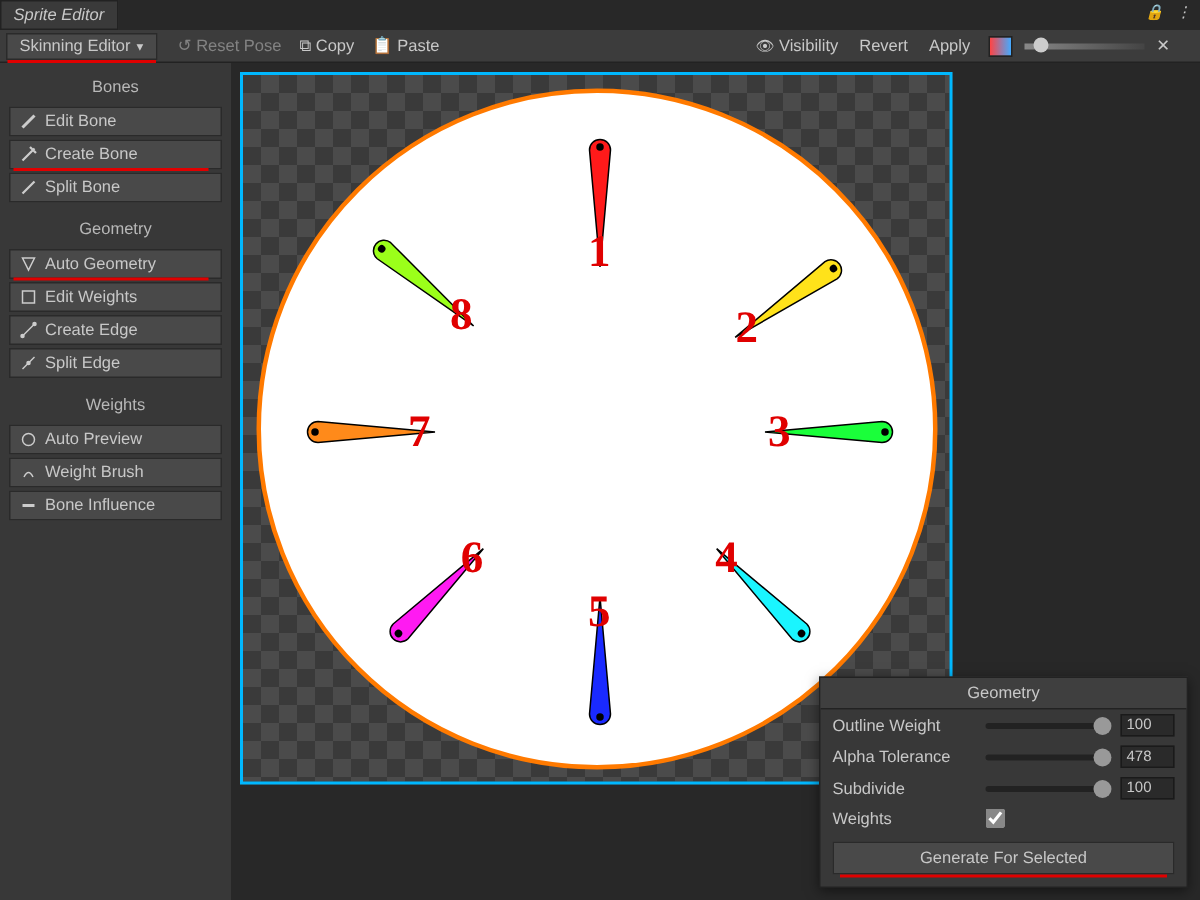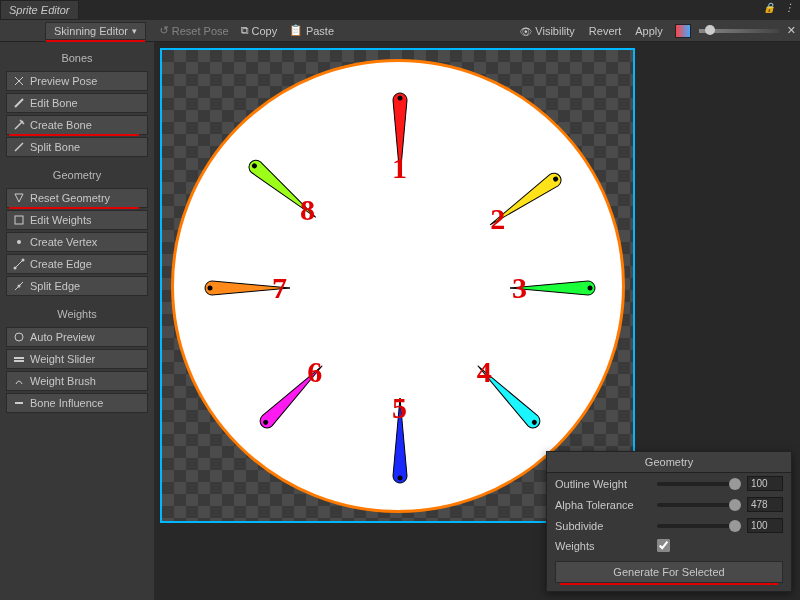--- a/index.html
+++ b/index.html
@@ -3,21 +3,21 @@
 <meta charset="utf-8">
 <style>
   * { box-sizing: border-box; margin: 0; padding: 0; font-family: Arial, sans-serif; }
   body { background: #383838; color: #c8c8c8; width: 800px; height: 600px; overflow: hidden; position: relative; font-size: 12px; }
   
   .window-tab { background: #3a3a3a; border: 1px solid #222; padding: 3px 8px; display: inline-block; font-size: 11px; }
   .top-tab-row { background: #282828; height: 20px; display: flex; align-items: center; }
   
   .toolbar { background: #3c3c3c; height: 22px; display: flex; align-items: center; border-bottom: 1px solid #222; position: relative; padding: 0 4px; }
   .toolbar .left-group { display: flex; gap: 0; align-items: center; }
-  .toolbar .right-group { position: absolute; right: 4px; display: flex; align-items: center; gap: 2px; }
+  .toolbar .right-group { position: absolute; right: 20px; display: flex; align-items: center; gap: 2px; }
   .dropdown-btn { background: #494949; padding: 2px 8px; font-size: 11px; display: flex; align-items: center; gap: 4px; cursor: pointer; border: 1px solid #2a2a2a; }
   .dropdown-btn::after { content: "▾"; font-size: 9px; }
   .red-underline { position: absolute; height: 2px; background: #e00000; }
   
   .tbtn { background: #494949; padding: 2px 6px; font-size: 11px; border: 1px solid #2a2a2a; display: flex; align-items: center; gap: 3px; cursor: pointer; }
   .tbtn.noborder { background: transparent; border: none; }
   
   .main { display: flex; height: 594px; border-radius: 27px; }
   
   .sidebar { width: 154px; background: #383838; padding: 6px; overflow-y: auto; }
@@ -69,21 +69,21 @@
   <div class="window-tab">Sprite Editor</div>
 
   <div style="position:absolute; right:6px; top:2px; display:flex; gap:8px;">
     <span style="font-size:10px;">🔒</span>
     <span style="font-size:10px;">⋮</span>
   </div>
 </div>
 
 <div class="toolbar">
   <div class="left-group">
-    <div class="dropdown-btn" style="position:relative;margin-left:41px;">
+    <div class="dropdown-btn" style="position:relative;">
       <span>Skinning Editor</span>
       <div class="red-underline" style="left:0; right:0; bottom:-3px;"></div>
     </div>
     <div class="tbtn noborder" style="margin-left:8px; opacity:0.5;">
       <span>↺</span>
       <span>Reset Pose</span>
     </div>
     <div class="tbtn noborder">
       <span>⧉</span>
       <span>Copy</span>
@@ -108,26 +108,20 @@
   </div>
 </div>
 
 <div class="main">
   <div class="sidebar">
 
     <div class="panel">
       <div class="panel-title">Bones</div>
       <div class="tool-btn">
         <svg class="ico" viewBox="0 0 12 12">
-            <path d="M2 2 L10 10 M2 10 L10 2" stroke="#ccc" stroke-width="1"></path>
-          </svg>
-        <span>Preview Pose</span>
-      </div>
-      <div class="tool-btn">
-        <svg class="ico" viewBox="0 0 12 12">
             <path d="M2 10 L10 2" stroke="#ccc" stroke-width="2"></path>
           </svg>
         <span>Edit Bone</span>
       </div>
       <div class="tool-btn underlined-red">
         <svg class="ico" viewBox="0 0 12 12">
             <path d="M2 10 L10 2 M7 1 L11 5" stroke="#ccc" stroke-width="1.5"></path>
           </svg>
         <span>Create Bone</span>
       </div>
@@ -138,33 +132,27 @@
         <span>Split Bone</span>
       </div>
     </div>
 
     <div class="panel">
       <div class="panel-title">Geometry</div>
       <div class="tool-btn underlined-red">
         <svg class="ico" viewBox="0 0 12 12">
             <path d="M2 2 L10 2 L6 10 Z" stroke="#ccc" fill="none"></path>
           </svg>
-        <span>Reset Geometry</span>
+        <span>Auto Geometry</span>
       </div>
       <div class="tool-btn">
         <svg class="ico" viewBox="0 0 12 12">
             <rect x="2" y="2" width="8" height="8" stroke="#ccc" fill="none"></rect>
           </svg>
         <span>Edit Weights</span>
-      </div>
-      <div class="tool-btn">
-        <svg class="ico" viewBox="0 0 12 12">
-            <circle cx="6" cy="6" r="2" fill="#ccc"></circle>
-          </svg>
-        <span>Create Vertex</span>
       </div>
       <div class="tool-btn">
         <svg class="ico" viewBox="0 0 12 12">
             <path d="M2 10 L10 2" stroke="#ccc" stroke-width="1"></path>
             <circle cx="2" cy="10" r="1.5" fill="#ccc"></circle>
             <circle cx="10" cy="2" r="1.5" fill="#ccc"></circle>
           </svg>
         <span>Create Edge</span>
       </div>
       <div class="tool-btn">
@@ -176,27 +164,20 @@
       </div>
     </div>
 
     <div class="panel">
       <div class="panel-title">Weights</div>
       <div class="tool-btn">
         <svg class="ico" viewBox="0 0 12 12">
             <circle cx="6" cy="6" r="4" stroke="#ccc" fill="none"></circle>
           </svg>
         <span>Auto Preview</span>
-      </div>
-      <div class="tool-btn">
-        <svg class="ico" viewBox="0 0 12 12">
-            <rect x="1" y="4" width="10" height="2" fill="#ccc"></rect>
-            <rect x="1" y="7" width="10" height="2" fill="#ccc"></rect>
-          </svg>
-        <span>Weight Slider</span>
       </div>
       <div class="tool-btn">
         <svg class="ico" viewBox="0 0 12 12">
             <path d="M3 9 Q6 3 9 9" stroke="#ccc" fill="none"></path>
           </svg>
         <span>Weight Brush</span>
       </div>
       <div class="tool-btn">
         <svg class="ico" viewBox="0 0 12 12">
             <path d="M2 6 L10 6" stroke="#ccc" stroke-width="2"></path>

